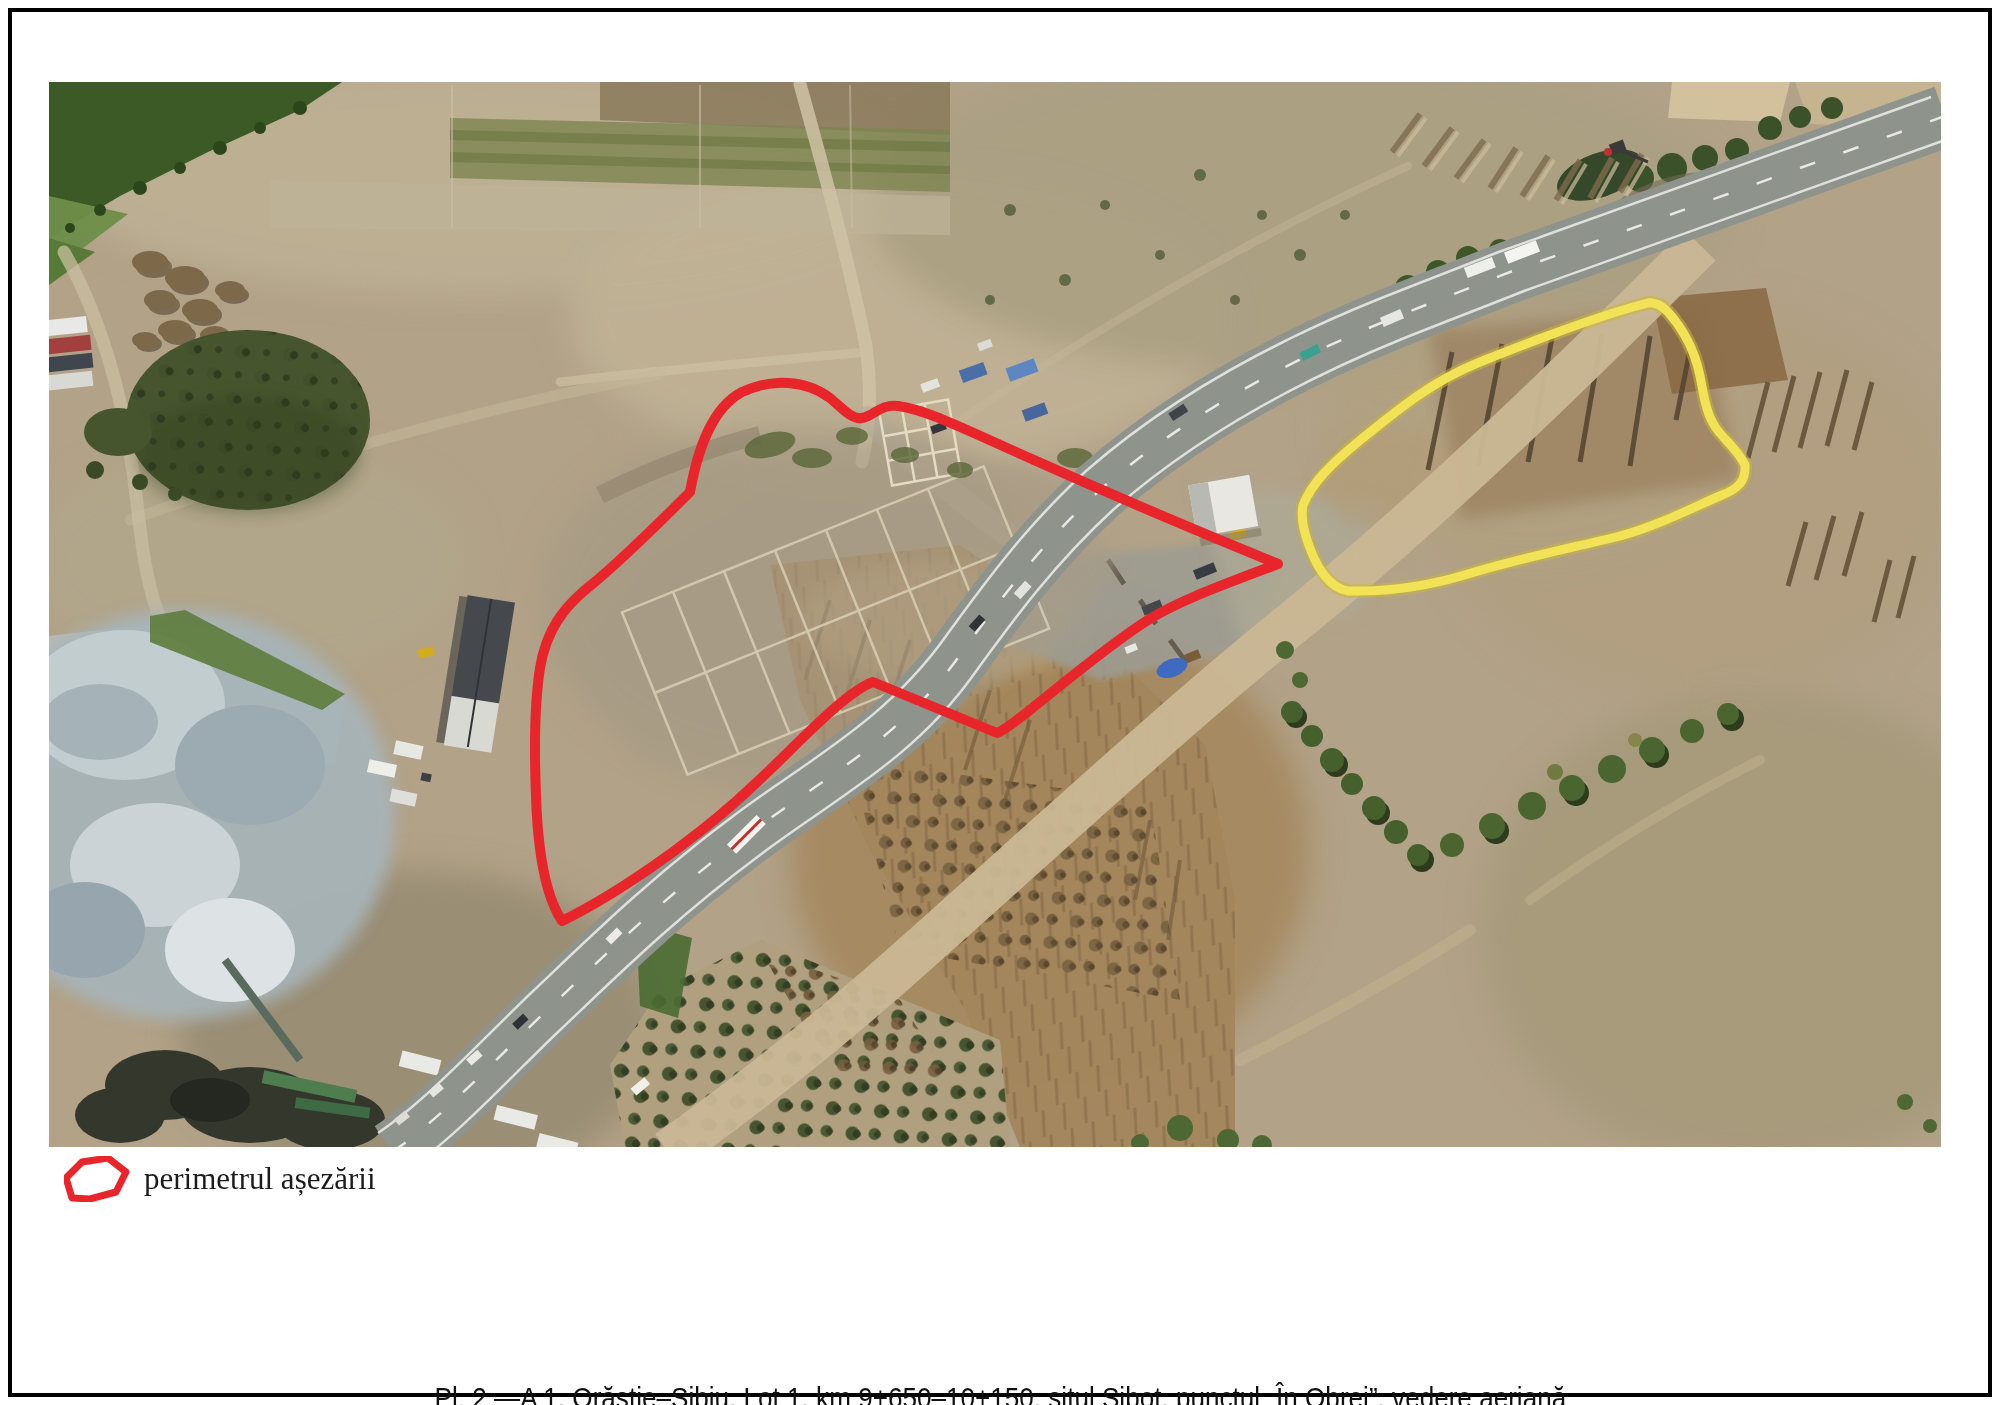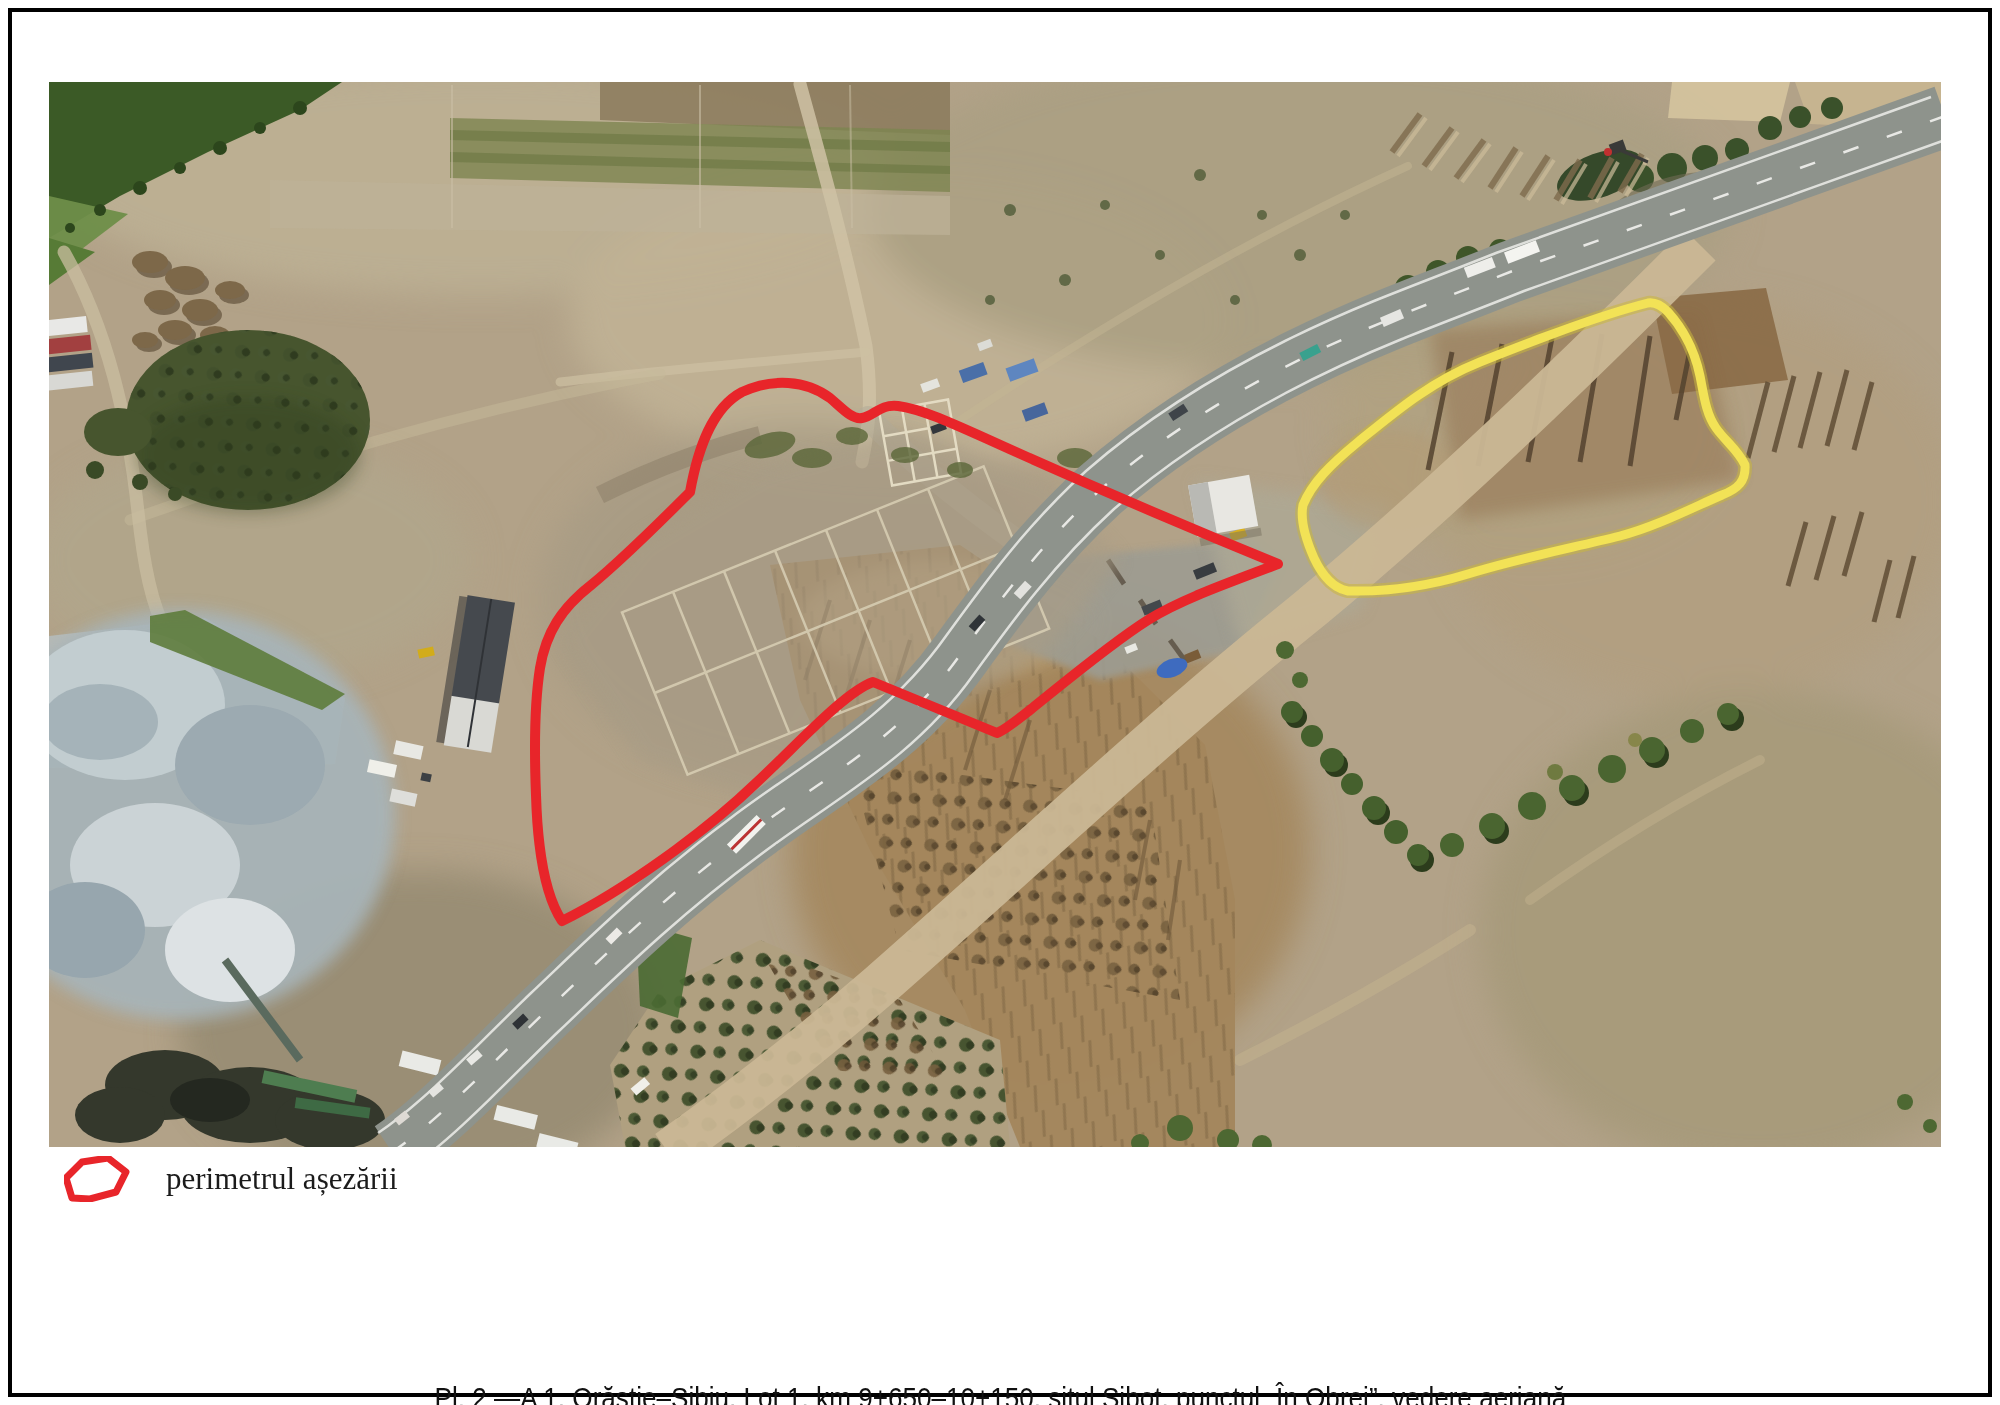--- a/index.html
+++ b/index.html
@@ -8,21 +8,21 @@
     font-family:"Liberation Sans",sans-serif;overflow:hidden;
   }
   .frame{position:absolute;inset:8px;border:4px solid #000;}
   .photo{position:absolute;left:49px;top:82px;width:1892px;height:1065px;}
   .photo svg{display:block;width:100%;height:100%;}
   .legend{position:absolute;left:64px;top:1156px;}
   .legend-row{display:flex;align-items:center;height:46px;}
   .legend-swatch{width:80px;height:46px;flex:0 0 80px;}
   .legend-label{
     font-family:"Liberation Serif","DejaVu Serif",serif;
-    font-size:31px;color:#1b1b1b;margin-left:22px;white-space:nowrap;
+    font-size:31px;color:#1b1b1b;white-space:nowrap;
   }
   .caption{
     position:absolute;left:0;top:1358px;width:100%;text-align:center;margin-top:23px;
   }
   .caption span{
     display:inline-block;font-size:30px;color:#111;
     transform:scaleX(.87);transform-origin:50% 50%;white-space:nowrap;
     letter-spacing:0px;
   }
 </style>

